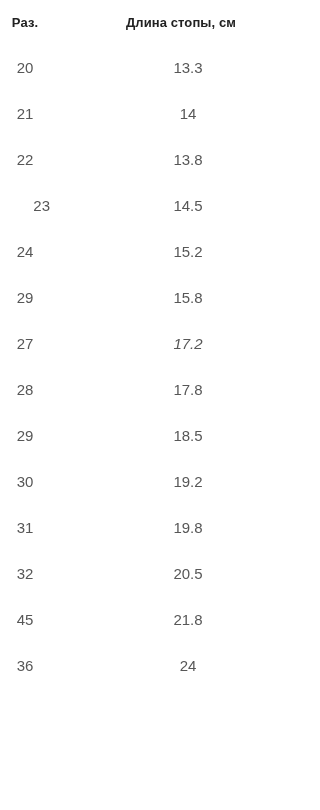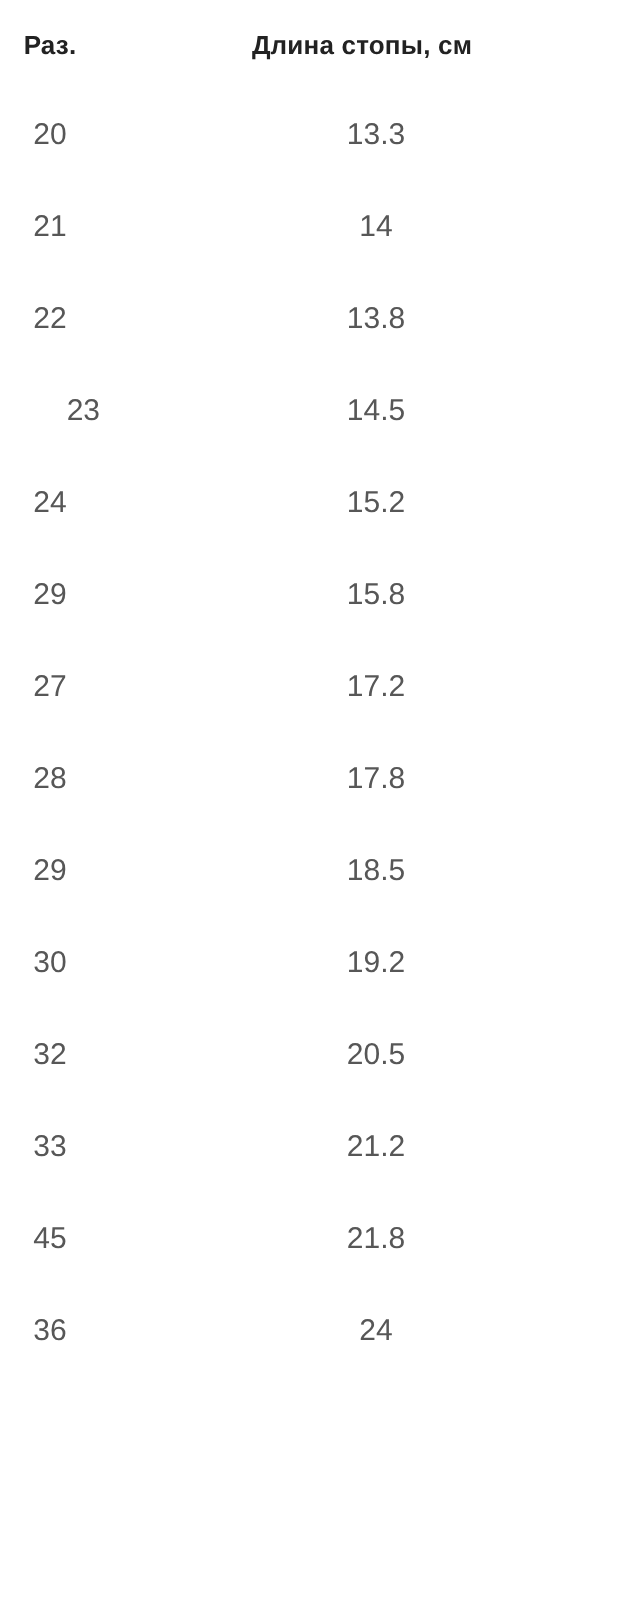--- a/index.html
+++ b/index.html
@@ -90,41 +90,41 @@
       <tr>
         <td class="cell-size" style="color: rgb(87, 87, 87);">24</td>
         <td class="cell-length" style="color: rgb(87, 87, 87);">15.2</td>
       </tr>
       <tr>
         <td class="cell-size" style="color: rgb(87, 87, 87);">29</td>
         <td class="cell-length" style="color: rgb(87, 87, 87);">15.8</td>
       </tr>
       <tr>
         <td class="cell-size" style="color: rgb(87, 87, 87);">27</td>
-        <td class="cell-length" style="color: rgb(87, 87, 87);">17.2</td>
+        <td class="cell-length" style="color: rgb(87, 87, 87); font-style: italic;">17.2</td>
       </tr>
       <tr>
         <td class="cell-size" style="color: rgb(87, 87, 87);">28</td>
         <td class="cell-length" style="color: rgb(87, 87, 87);">17.8</td>
       </tr>
       <tr>
         <td class="cell-size" style="color: rgb(87, 87, 87);">29</td>
         <td class="cell-length" style="color: rgb(87, 87, 87);">18.5</td>
       </tr>
       <tr>
         <td class="cell-size" style="color: rgb(87, 87, 87);">30</td>
         <td class="cell-length" style="color: rgb(87, 87, 87);">19.2</td>
       </tr>
       <tr>
+        <td class="cell-size" style="color: rgb(87, 87, 87);">31</td>
+        <td class="cell-length" style="color: rgb(87, 87, 87);">19.8</td>
+      </tr>
+      <tr>
         <td class="cell-size" style="color: rgb(87, 87, 87);">32</td>
         <td class="cell-length" style="color: rgb(87, 87, 87);">20.5</td>
-      </tr>
-      <tr>
-        <td class="cell-size" style="color: rgb(87, 87, 87);">33</td>
-        <td class="cell-length" style="color: rgb(87, 87, 87);">21.2</td>
       </tr>
       <tr>
         <td class="cell-size" style="color: rgb(87, 87, 87);">45</td>
         <td class="cell-length" style="color: rgb(87, 87, 87);">21.8</td>
       </tr>
       <tr>
         <td class="cell-size" style="color: rgb(87, 87, 87);">36</td>
         <td class="cell-length" style="color: rgb(87, 87, 87);">24</td>
       </tr>
     </tbody>

